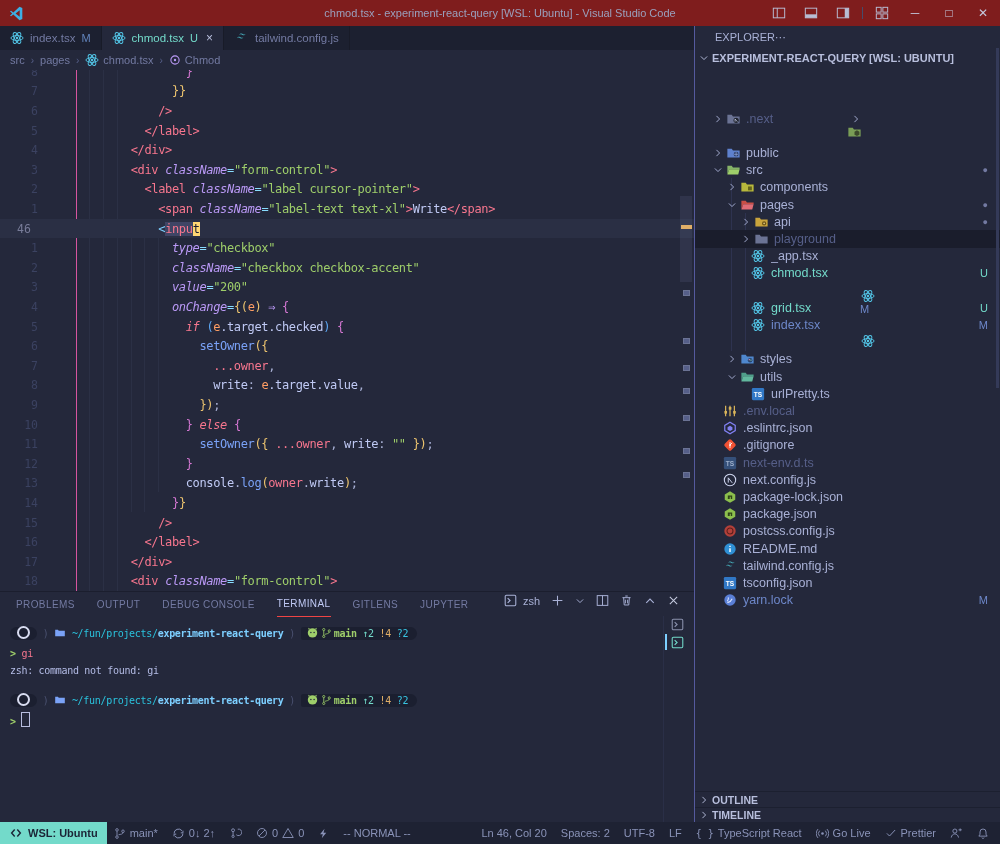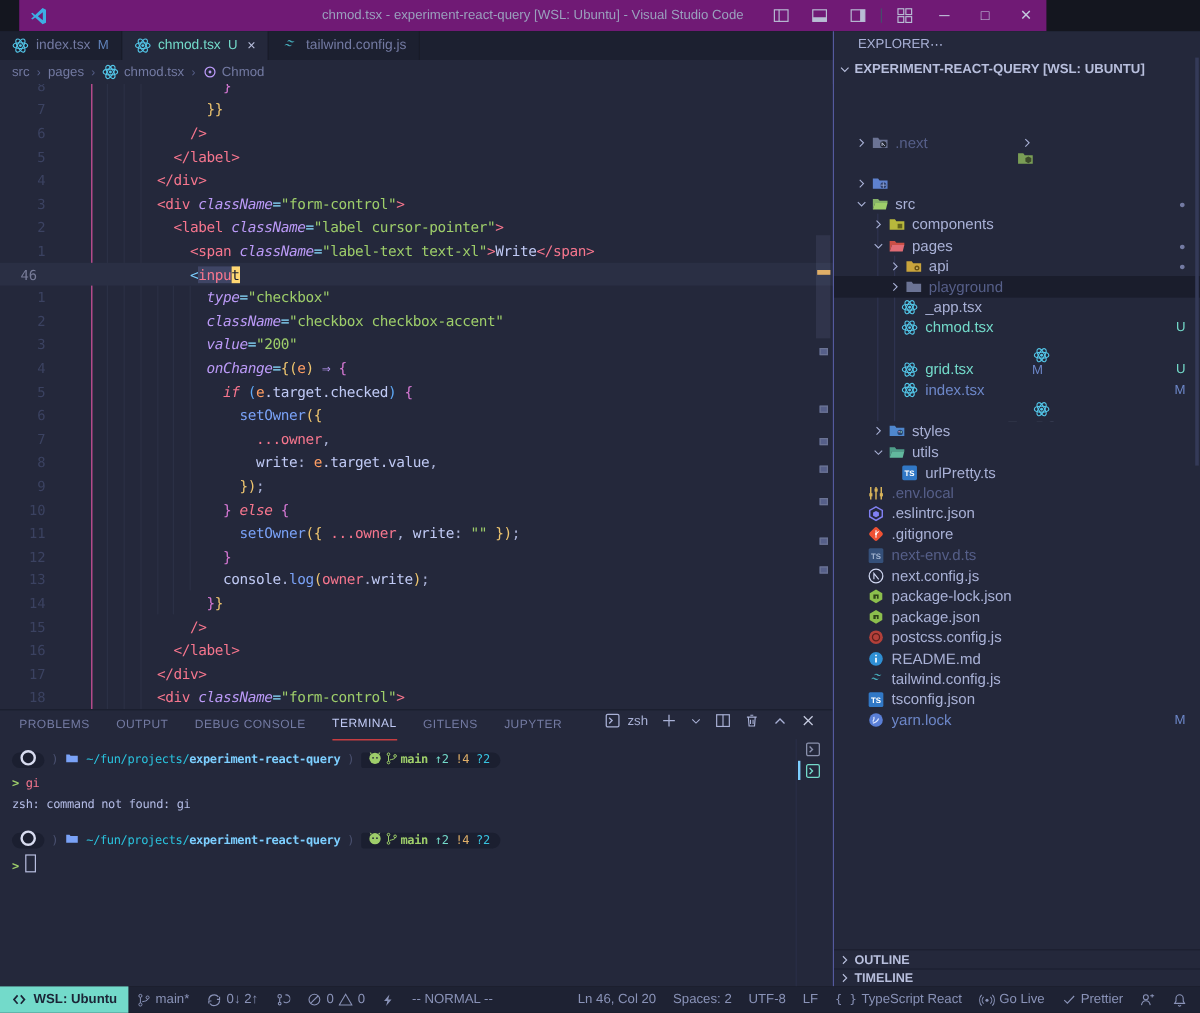--- a/index.html
+++ b/index.html
@@ -3,21 +3,21 @@
 <meta charset="utf-8">
 <style>
   html,body{margin:0;padding:0;background:#14161f;}
   body{width:1000px;height:844px;position:relative;overflow:hidden;
        font-family:"Liberation Sans","DejaVu Sans",sans-serif;
        -webkit-font-smoothing:antialiased;color:#a9b1d6;font-size:12px;}
   .abs{position:absolute;}
   svg{display:block;}
 
   
-  #titlebar{left:16px;top:0;width:856px;height:26px;background:#701a75;display:flex;align-items:center;}
+  #titlebar{left:0;top:0;width:1000px;height:26px;background:#7f1d1d;display:flex;align-items:center;}
   #vscode-logo{margin-left:9px;}
   #win-title{position:absolute;left:0;right:0;text-align:center;font-size:11px;color:#9aa0bd;pointer-events:none;}
   #win-controls{position:absolute;right:0;top:0;height:26px;display:flex;align-items:center;color:#b8bdd4;}
   .layout-ic{padding:0 9px;height:26px;display:flex;align-items:center;}
   .win-btn{width:34px;height:26px;display:flex;align-items:center;justify-content:center;font-size:12px;color:#c4c9de;}
   .tsep{width:1px;height:12px;background:#464c6b;margin:0 3px;}
 
   
   #tabbar{left:0;top:26px;width:694px;height:24px;background:#1c2030;display:flex;}
   .tab{height:24px;display:flex;align-items:center;padding:0 10px;background:#1c2030;border-right:1px solid #181b28;font-size:11.5px;color:#737aa2;gap:6px;}
@@ -457,20 +457,21 @@
             <path d="M5.5 3l5 5-5 5" stroke="currentColor" stroke-width="1.5"></path>
           </svg>
         </span>
         <span class="ticon">
           <svg width="15" height="14" viewBox="0 0 16 16" fill="none">
             <path d="M1 3.2h5l1.4 1.8H15v8H1z" fill="#5e81ce"></path>
             <circle cx="11" cy="9.5" r="2.8" fill="#2d3e68"></circle>
             <path d="M8.2 9.5h5.6M11 6.7v5.6" stroke="#9fb6e8" stroke-width=".7"></path>
           </svg>
         </span>
+        <span class="tlabel">public</span>
       </div>
       <div class="trow" style="top: 93.6px; padding-left: 18px;">
         <span class="chev">
           <svg width="10" height="10" viewBox="0 0 16 16" fill="none">
             <path d="M3 5.5l5 5 5-5" stroke="currentColor" stroke-width="1.5"></path>
           </svg>
         </span>
         <span class="ticon">
           <svg width="15" height="14" viewBox="0 0 16 16" fill="none">
             <path d="M1 3.2h5l1.4 1.8H15v2H3.2L1 13.2z" fill="#86b368"></path>

